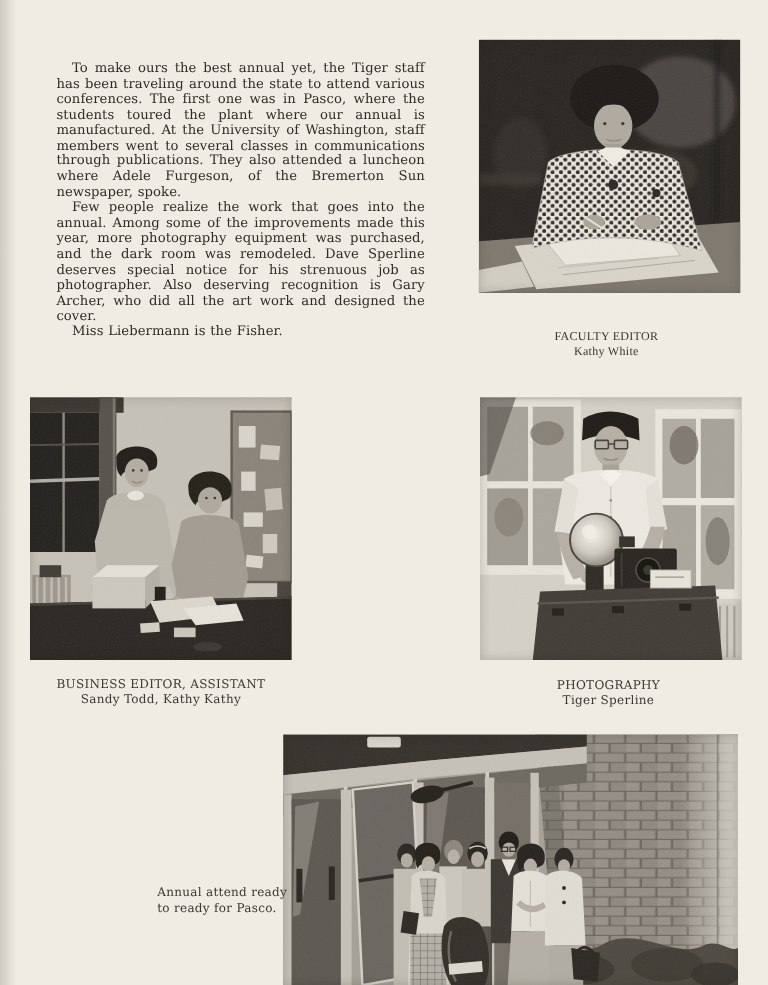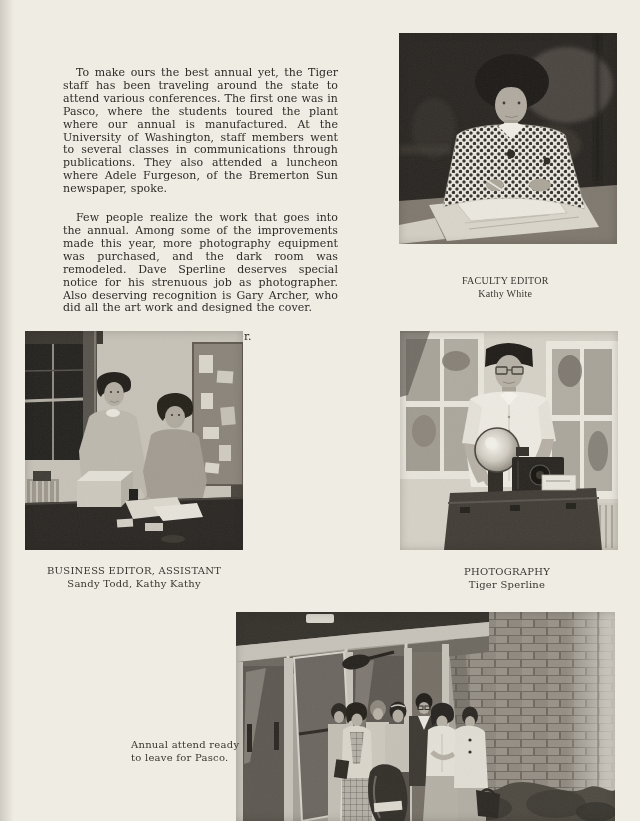--- a/index.html
+++ b/index.html
@@ -6,21 +6,21 @@
   .page{
     position:relative;width:640px;height:821px;overflow:hidden;
     background:#efece4;
     font-family:"DejaVu Serif","Liberation Serif",serif;
     color:#2f2c28;
   }
   .edge-shade{position:absolute;left:0;top:0;width:14px;height:821px;
     background:linear-gradient(90deg,rgba(90,85,75,.22),rgba(90,85,75,0));pointer-events:none;}
   .article{position:absolute;left:47px;top:51px;width:307px;}
   .article p{
-    margin:16px;font-size:11px;line-height:12.9px;text-align:justify;
+    margin:0;font-size:11px;line-height:12.9px;text-align:justify;
     text-indent:13px;word-spacing:.4px;letter-spacing:.05px;
   }
   .photo{position:absolute;margin:0;padding:0;line-height:0;}
   .photo::after{content:"";position:absolute;inset:0;
     box-shadow:inset 0 0 9px rgba(35,30,25,.22);pointer-events:none;}
   .photo svg{display:block;}
   .caption{position:absolute;font-size:10px;line-height:13px;color:#3a3731;letter-spacing:.25px;}
   .cap-title{white-space:pre;}
   .cap-names{white-space:pre;text-align:center;}
   #ph-faculty{left:399px;top:33px;}
@@ -388,15 +388,15 @@
           <path d="M134,160 C130,176 132,196 140,209 L168,209 C174,194 172,172 164,158 C154,150 140,150 134,160 Z" fill="#33302a"></path>
           <path d="M140,164 C136,178 138,194 144,206" stroke="#6b665e" stroke-width="2" fill="none"></path>
           <rect x="138" y="190" width="28" height="9" fill="#dcd8ce" transform="rotate(-5 152 194)"></rect>
         </g>
       </g>
       <rect width="379" height="209" filter="url(#p4-grain)" opacity=".07"></rect>
     </svg>
   </figure>
   <div class="caption" id="cap-pasco">
     <div>Annual attend ready</div>
-    <div>to leave for Pasco.</div>
+    <div>to ready for Pasco.</div>
   </div>
 </div>
 
 </body></html>

